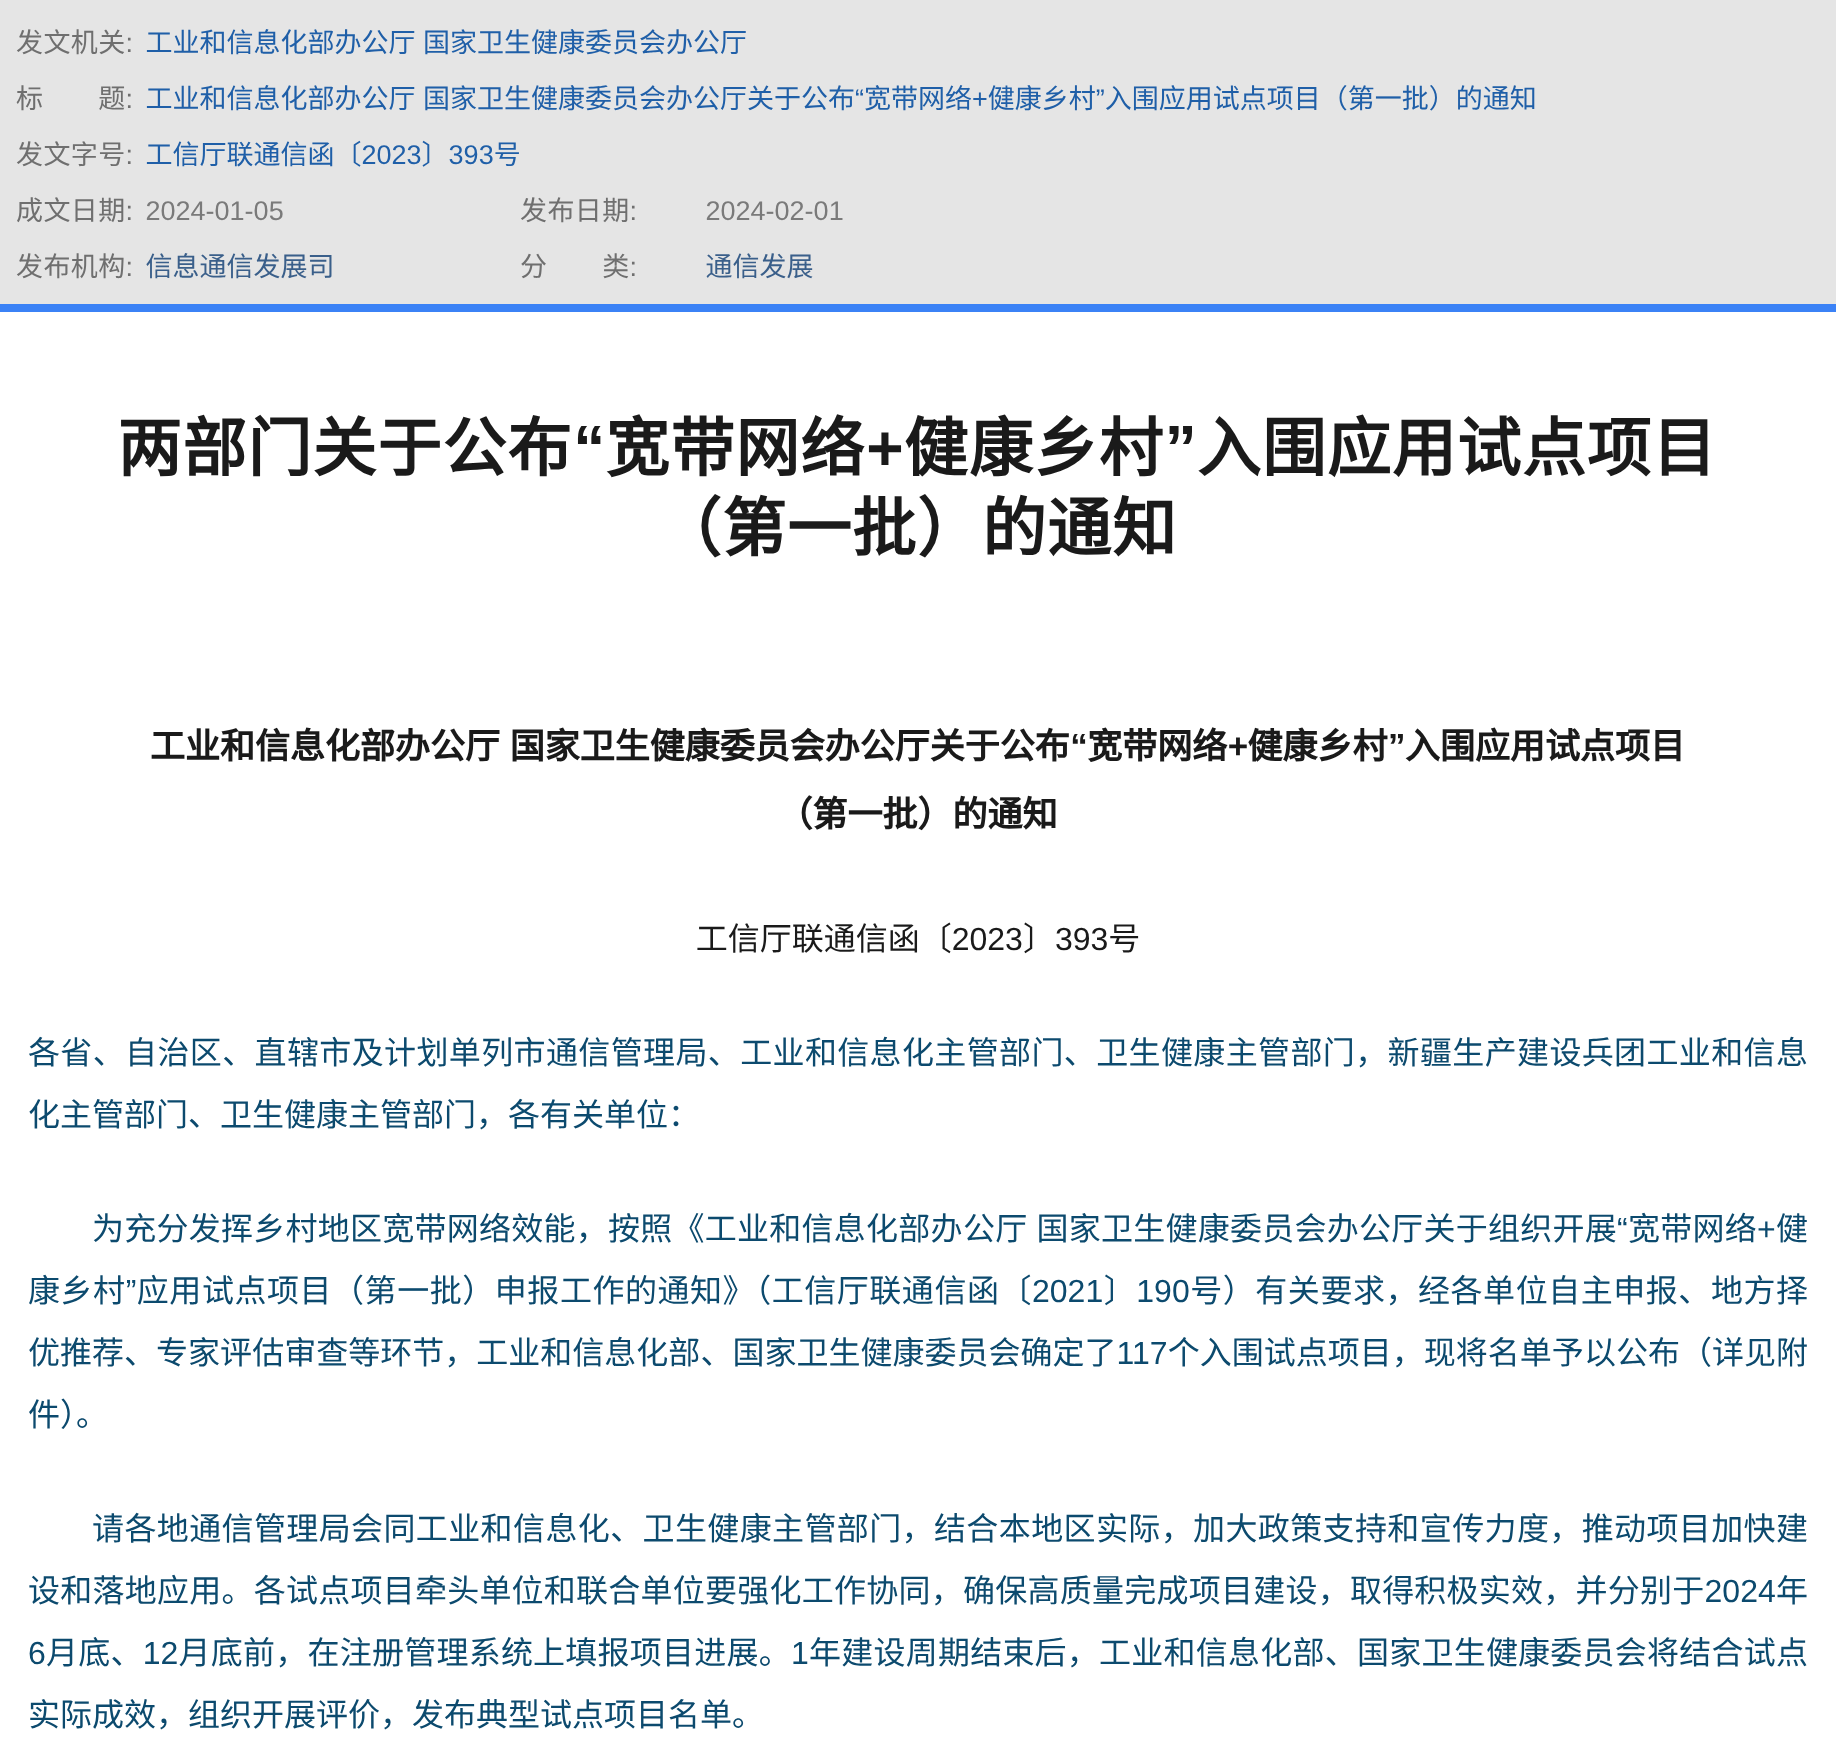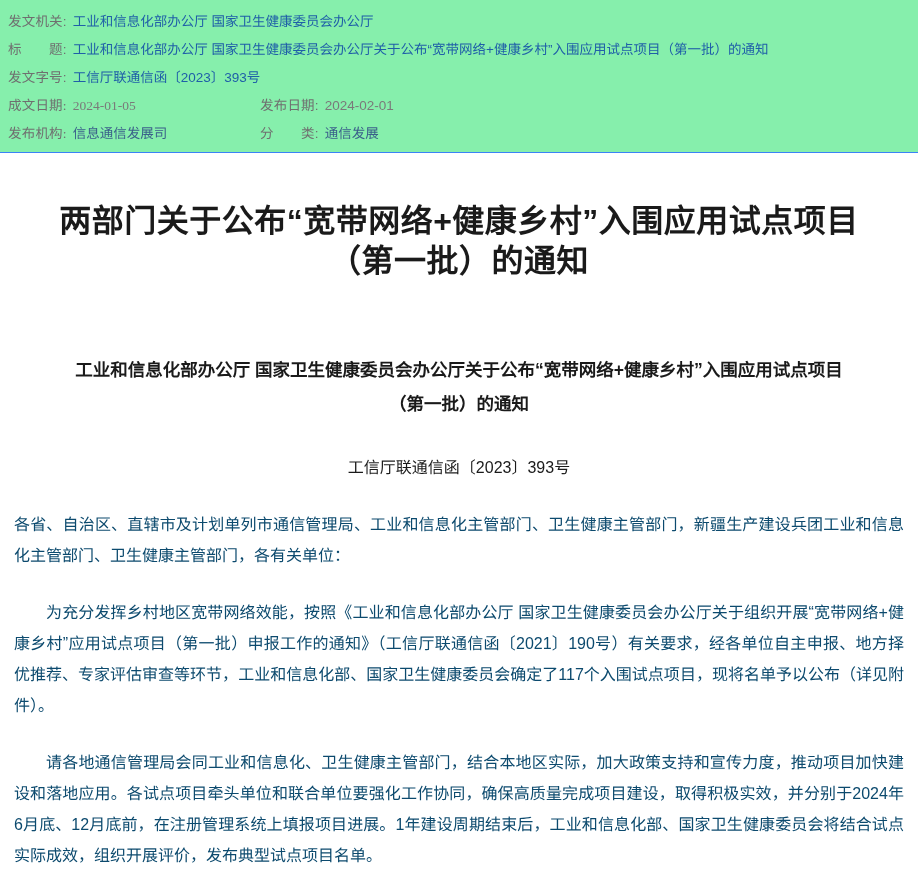--- a/index.html
+++ b/index.html
@@ -12,22 +12,22 @@
     width: 918px;
     min-height: 878px;
     font-family: "Liberation Sans", "DejaVu Sans", sans-serif;
     color: #222222;
     -webkit-font-smoothing: antialiased;
   }
 
   
   .meta-block {
     padding: 8px 0 4px 0;
-    border-bottom: 1px solid #3b82f6;
-    background: #86efac;
+    border-bottom: 4px solid #3b82f6;
+    background: #e5e5e5;
   }
   .meta-row {
     display: flex;
     align-items: flex-start;
     font-size: 13.5px;
     line-height: 26px;
     padding: 1px 12px 1px 8px;
   }
   .meta-label {
     color: #6f6f6f;
@@ -45,24 +45,24 @@
   }
   .meta-value.dark {
     color: #3a5f8a;
   }
   .meta-row.two-col .col {
     display: flex;
     align-items: flex-start;
   }
   .meta-row.two-col .col.first {
     flex: 0 0 252px;
-    font-family: Liberation Serif, serif;
   }
   .meta-row.two-col .col.second {
     flex: 1 1 auto;
+    gap: 28px;
   }
 
   
   .doc {
     padding: 0 14px;
   }
   .doc-title {
     text-align: center;
     font-size: 32px;
     font-weight: bold;

